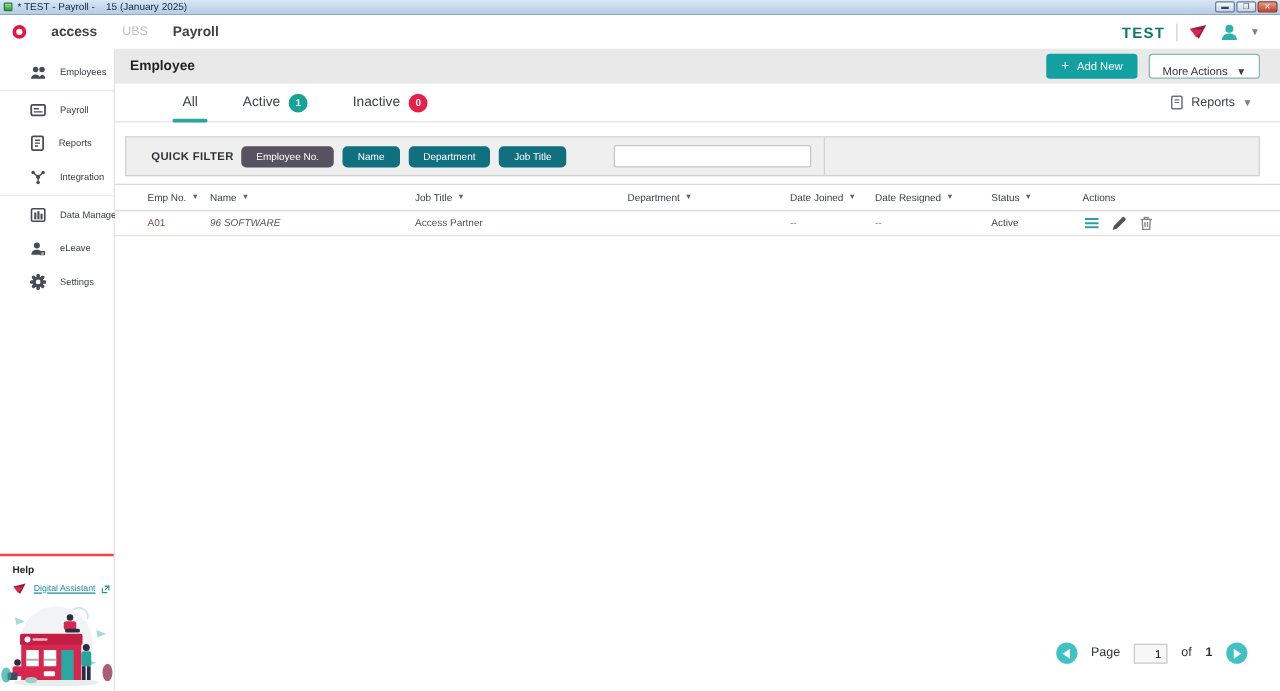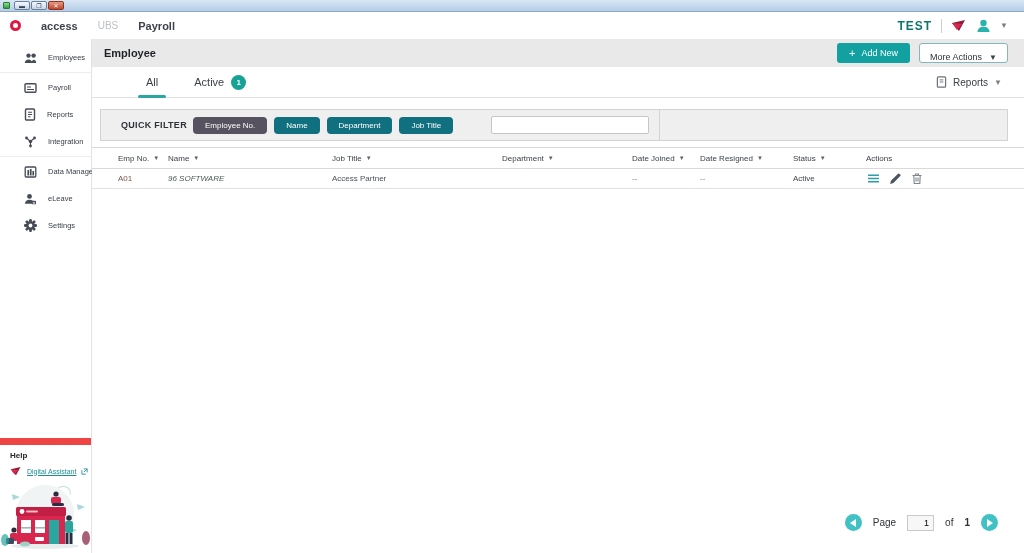--- a/index.html
+++ b/index.html
@@ -34,21 +34,21 @@
   .bodywrap { display:flex; height:514px; }
 
   
   .sidebar { width:92px; flex:none; background:#fff; border-right:1px solid #e3e3e3; display:flex; flex-direction:column; }
   .nav { padding-top:5px; }
   .nav-item { height:27px; display:flex; align-items:center; padding-left:24px; gap:11px; cursor:pointer; }
   .nav-item svg { flex:none; }
   .nav-label { font-size:7.5px; color:#3b4149; white-space:nowrap; }
   .nav-divider { height:1px; background:#ededed; margin:1px 0; }
   .sidebar-spacer { flex:1; }
-  .help-block { border-top:7px solid #ef4444; padding:6px 0 4px 10px; }
+  .help-block { border-top:2px solid #ef4444; padding:6px 0 4px 10px; }
   .help-title { font-size:8px; font-weight:bold; color:#22262b; margin-bottom:6px; }
   .assistant-row { display:flex; align-items:center; gap:5px; cursor:pointer; }
   .assistant-link { font-size:7px; color:#1b8f96; text-decoration:underline; white-space:nowrap; }
 
   
   .main { flex:1; display:flex; flex-direction:column; background:#fff; position:relative; }
   .page-header { height:28px; background:#e9e9e9; display:flex; align-items:center; padding:0 16px 0 12px; flex:none; }
   .page-title { font-size:11px; font-weight:bold; color:#1e2227; }
   .page-actions { margin-left:auto; display:flex; gap:9px; }
   .btn-addnew { height:20px; background:#12a0a0; border:none; border-radius:3px; color:#fff; font-size:9px;
@@ -93,20 +93,21 @@
   .pg-arrow-l { width:0; height:0; border-top:4px solid transparent; border-bottom:4px solid transparent; border-right:6px solid #fff; margin-right:1px; }
   .pg-arrow-r { width:0; height:0; border-top:4px solid transparent; border-bottom:4px solid transparent; border-left:6px solid #fff; margin-left:1px; }
   .pg-input { width:27px; height:16px; border:1px solid #c9c9c9; background:#f7f7f7; font-size:9px; text-align:right; padding-right:4px; font-family:inherit; }
   .pg-total { font-weight:bold; }
 </style>
 </head>
 <body>
 
 <div class="titlebar">
   <div class="app-ico"></div>
+  <div class="titlebar-text">* TEST - Payroll -    15 (January 2025)</div>
   <div class="winbtns">
     <div class="winbtn">
         <span>▬</span>
       </div>
     <div class="winbtn">
         <span>❐</span>
       </div>
     <div class="winbtn close">
         <span>✕</span>
       </div>
@@ -280,20 +281,24 @@
     </div>
 
     <div class="tabs-row">
       <div class="tab active">
         <span>All</span>
       </div>
       <div class="tab">
         <span>Active</span>
         <span class="badge teal">1</span>
       </div>
+      <div class="tab">
+        <span>Inactive</span>
+        <span class="badge red">0</span>
+      </div>
       <div class="reports-dd">
         <svg width="11" height="12" viewBox="0 0 12 13" fill="none" stroke="#6b727b">
             <rect x="1.5" y="1" width="9" height="11" rx="1" stroke-width="1.3"></rect>
             <path d="M4 4.2h4M4 6.5h4" stroke-width="1"></path>
           </svg>
         <span>Reports</span>
         <span class="caret">▼</span>
       </div>
     </div>
 

